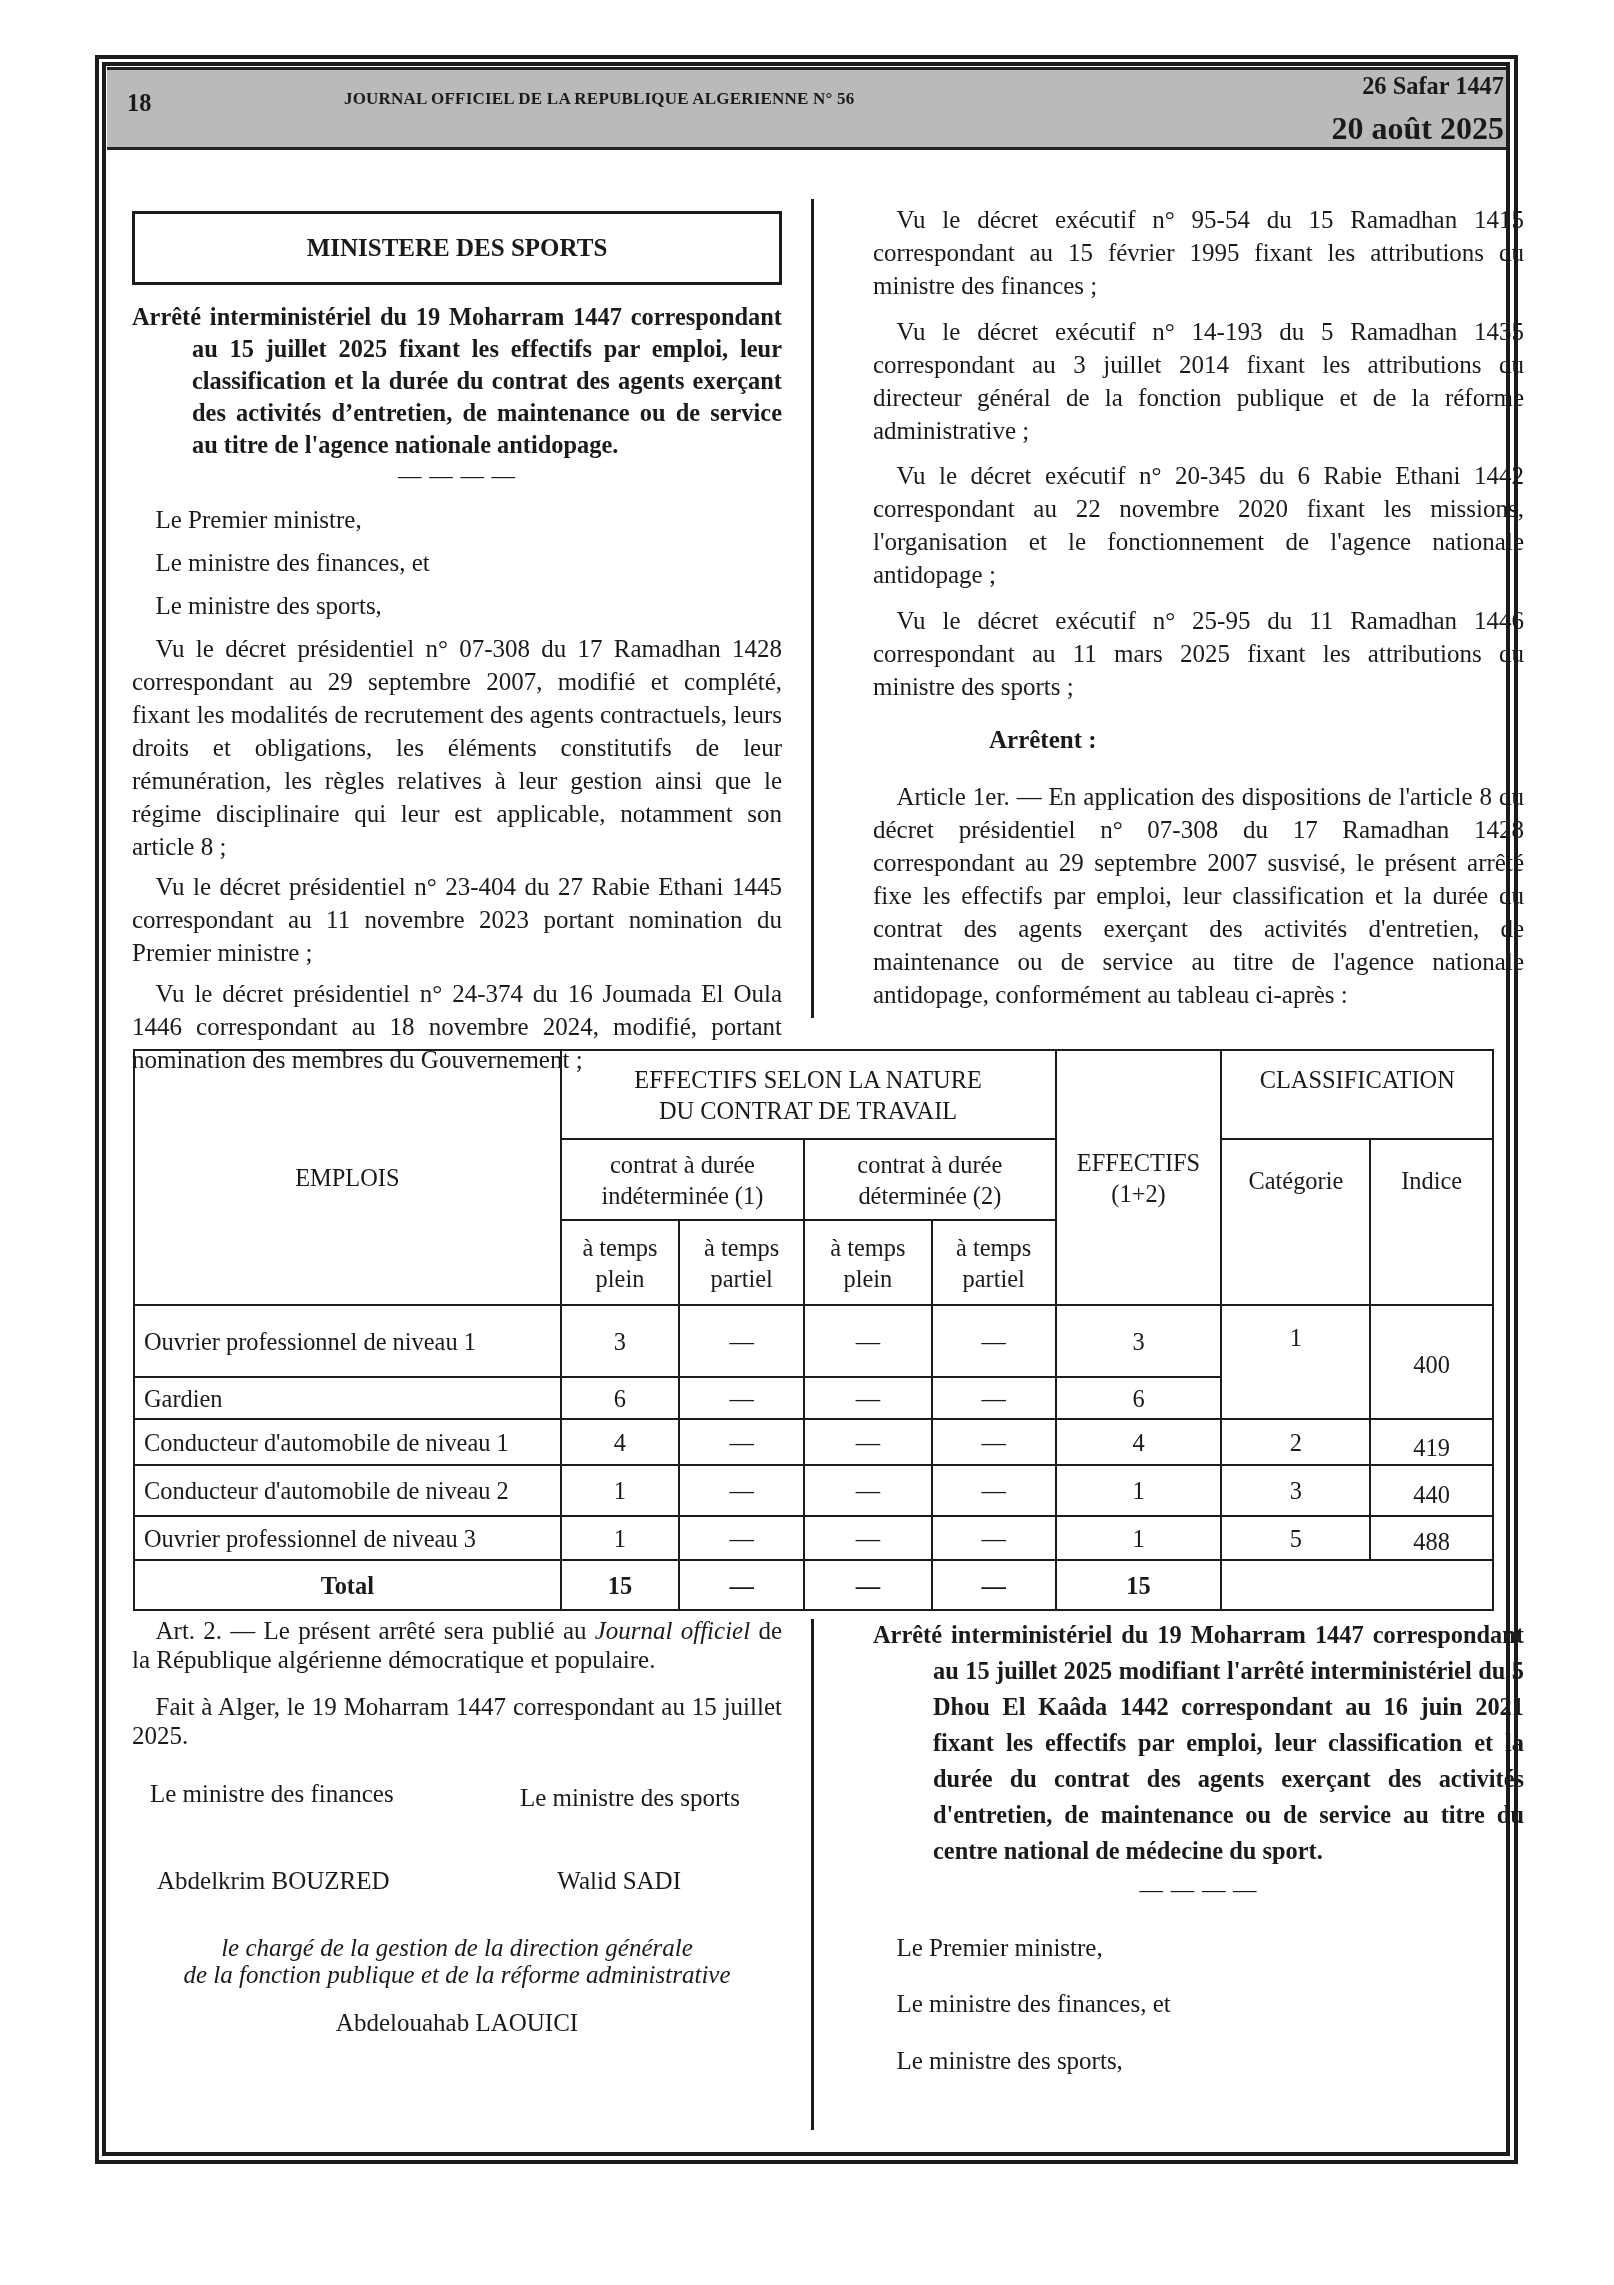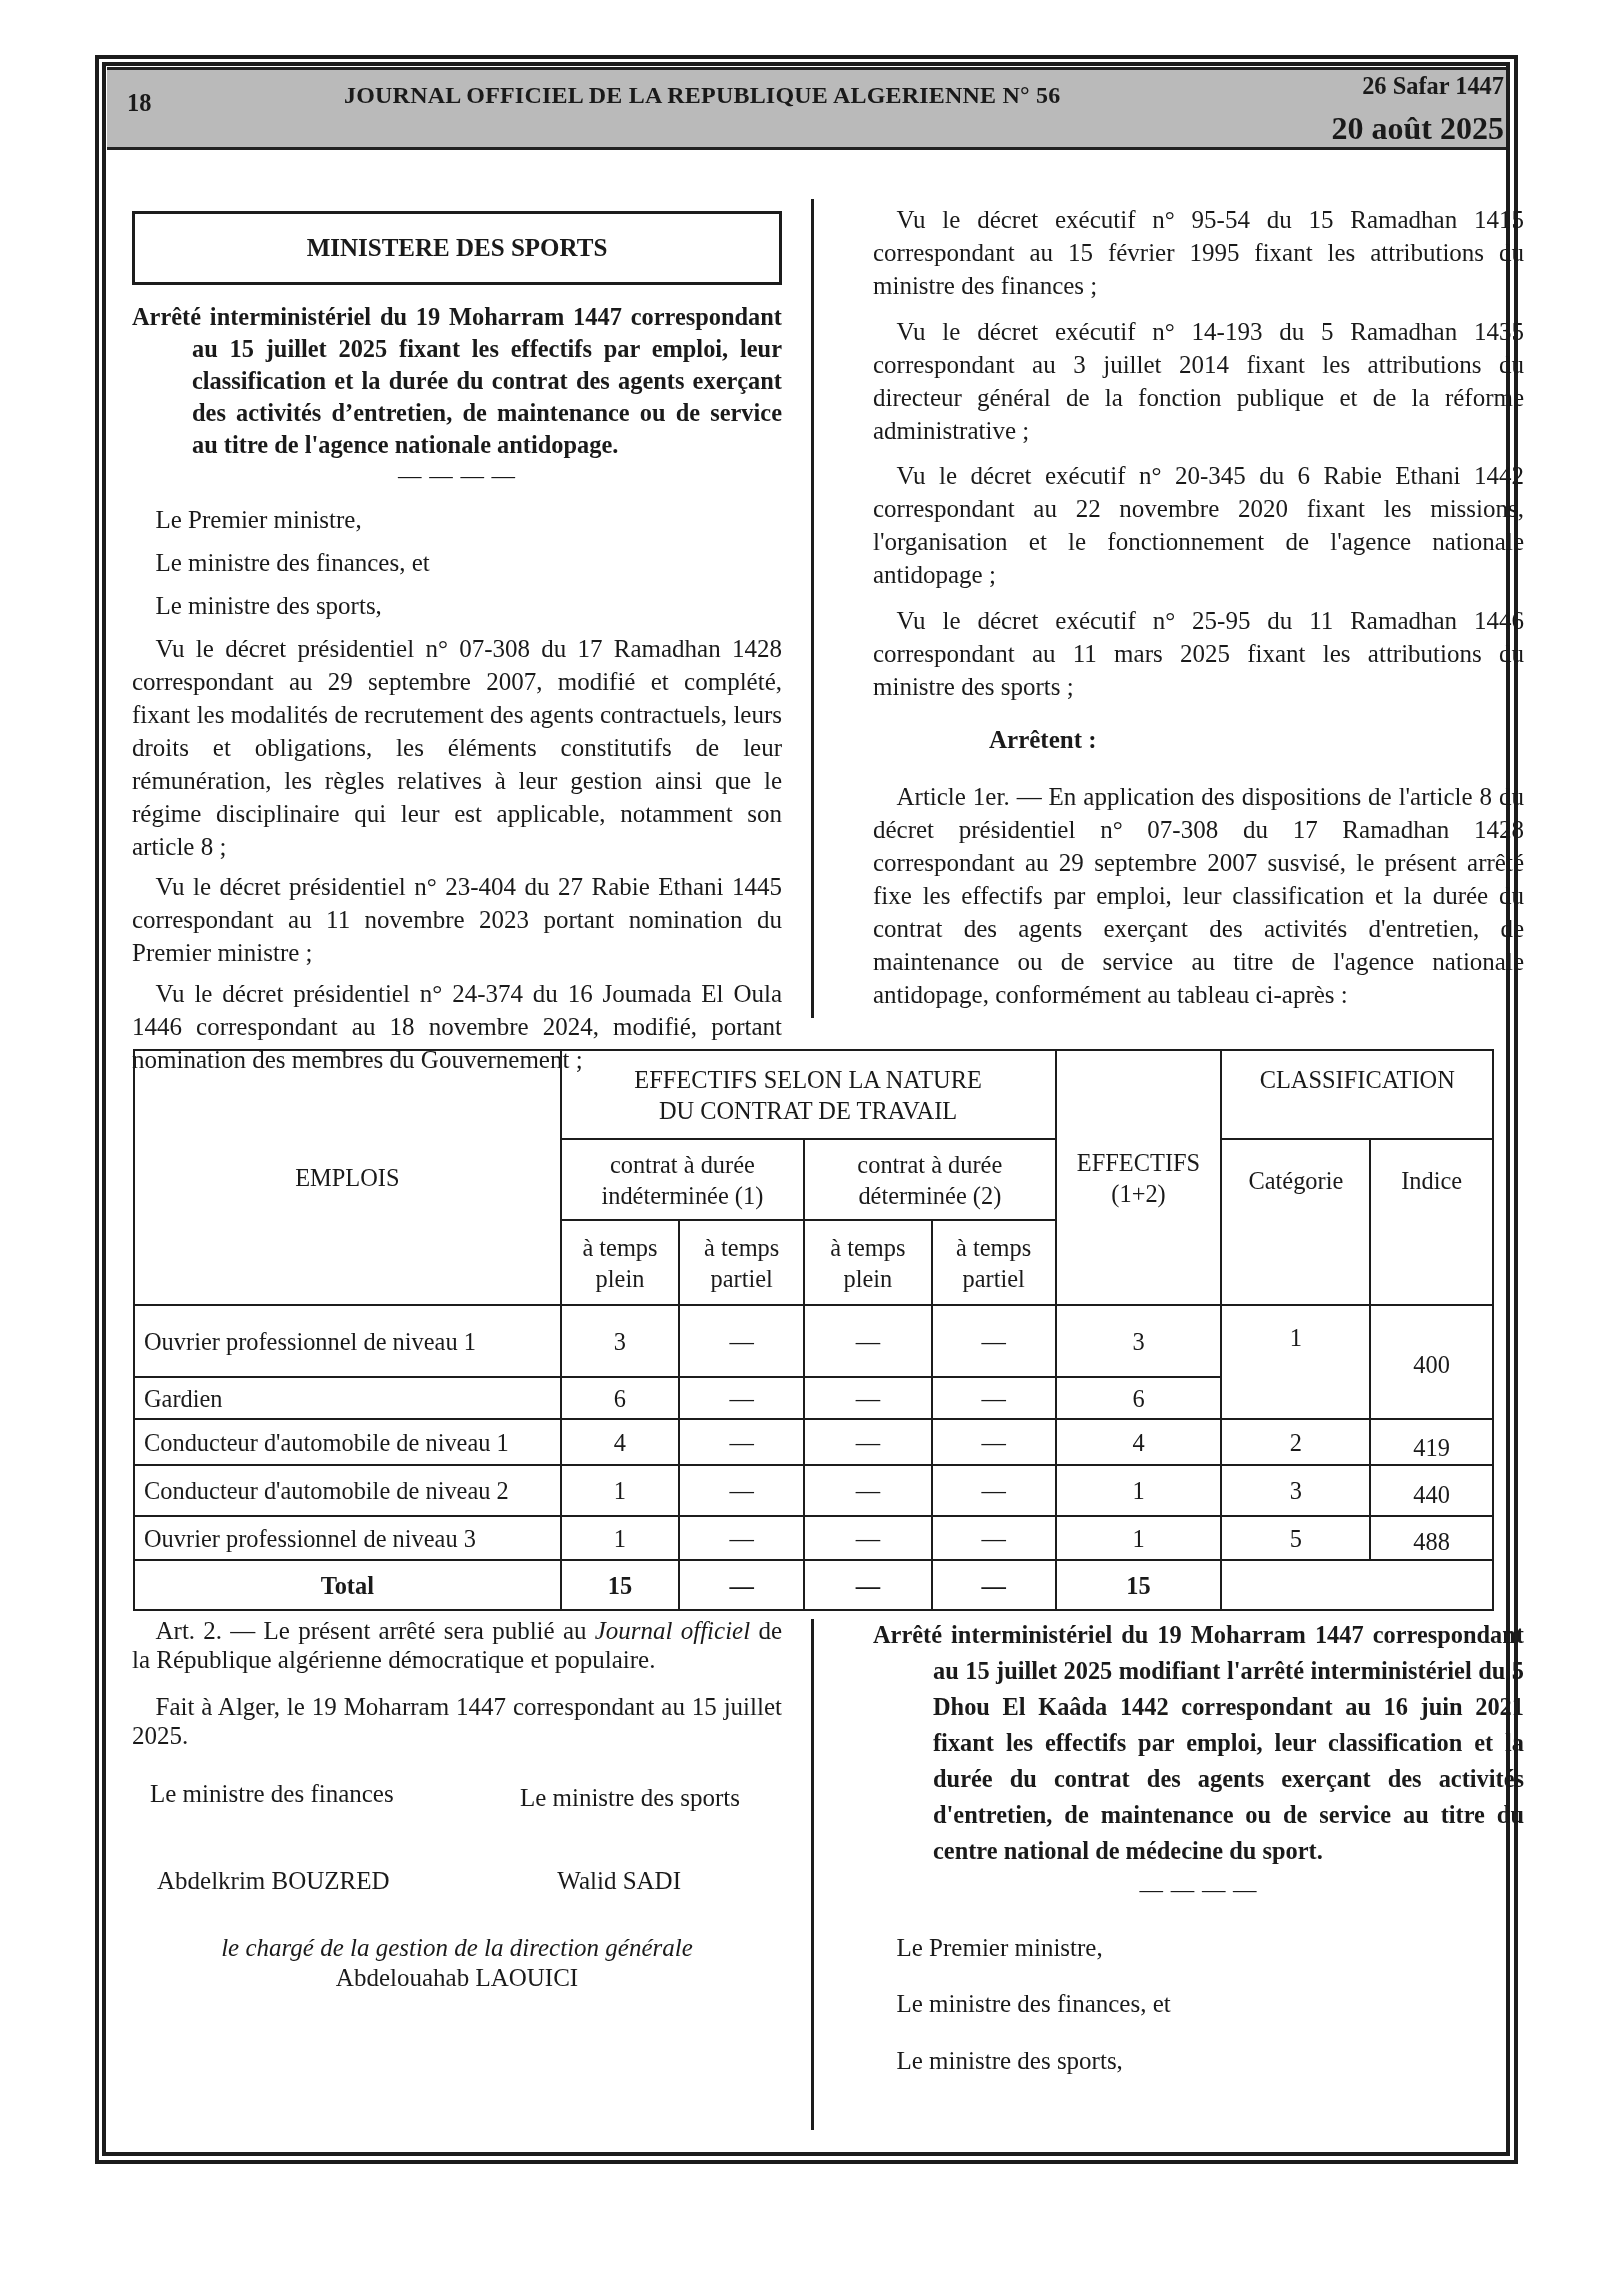--- a/index.html
+++ b/index.html
@@ -2,21 +2,21 @@
 <html style="font-size:14.5px"><head>
 <meta charset="utf-8">
 <style>
   html, body { margin: 0; padding: 0; background: #ffffff; }
   body { width: 1615px; height: 2285px; position: relative; font-family: "Liberation Serif", "DejaVu Serif", serif; color: #1a1a1a; overflow: hidden; }
   .abs { position: absolute; }
   .frame-outer { left: 95px; top: 55px; width: 1423px; height: 2109px; border: 4.5px solid #1c1c1c; box-sizing: border-box; }
   .frame-inner { left: 102px; top: 62px; width: 1408px; height: 2094px; border: 4.5px solid #1c1c1c; box-sizing: border-box; }
   .header { left: 107px; top: 67px; width: 1399px; height: 83px; background: #bababa; border-bottom: 3.6px solid #222; box-sizing: border-box; border-top: 3.6px solid #222; }
   .hdr-page { left: 127px; top: 89px; font-size: 24.4px; font-weight: bold; }
-  .hdr-title { left: 344px; top: 82px; font-size: 24px; font-weight: bold; letter-spacing: 0.2px; }
+  .hdr-title { left: 344px; top: 89px; font-size: 17px; font-weight: bold; letter-spacing: 0.2px; }
   .hdr-date1 { right: 111px; top: 72px; font-size: 24.4px; font-weight: bold; text-align: right; }
   .hdr-date2 { right: 111px; top: 110px; font-size: 32px; font-weight: bold; text-align: right; }
 
   .col-divider { left: 811px; width: 2.7px; background: #1c1c1c; }
 
   .ministry-box { left: 132px; top: 211px; width: 650px; height: 74px; border: 3.6px solid #1c1c1c; box-sizing: border-box; display: flex; align-items: center; justify-content: center; font-weight: bold; font-size: 25px; }
 
   .text { font-size: 25px; line-height: 33px; text-align: justify; }
   .text p { margin: 0 0 10px 0; text-indent: 23.5px; }
   .bold-title { font-weight: bold; font-size: 24.4px; line-height: 32px; text-align: justify; padding-left: 60px; text-indent: -60px; }
@@ -170,20 +170,21 @@
   <p style="line-height:29px;margin-bottom:27px">Fait à Alger, le 19 Moharram 1447 correspondant au 15 juillet 2025.</p>
   <div class="sig-row" style="padding:0 42px 0 18px;margin-bottom:54px;">
     <span>Le ministre des finances</span>
     <span style="position:relative;top:3.6px">Le ministre des sports</span>
   </div>
   <div class="sig-row" style="padding:0 101px 0 25px;margin-bottom:37px;">
     <span>Abdelkrim BOUZRED</span>
     <span>Walid SADI</span>
   </div>
   <div class="center italic" style="line-height:27px;">le chargé de la gestion de la direction générale</div>
+  <div class="center italic" style="line-height:27px;margin-bottom:18px;">de la fonction publique et de la réforme administrative</div>
   <div class="center">Abdelouahab LAOUICI</div>
 </div>
 
 <div class="abs right-col text" style="top:1617px;">
   <div class="bold-title" style="line-height:36px;padding-left:60px;text-indent:-60px;">Arrêté interministériel du 19 Moharram 1447 correspondant au 15 juillet 2025 modifiant l'arrêté interministériel du 5 Dhou El Kaâda 1442 correspondant au 16 juin 2021 fixant les effectifs par emploi, leur classification et la durée du contrat des agents exerçant des activités d'entretien, de maintenance ou de service au titre du centre national de médecine du sport.</div>
   <div class="dashes" style="margin-top:3.6px;margin-bottom:25px;">— — — —</div>
   <p style="margin-bottom:23.5px">Le Premier ministre,</p>
   <p style="margin-bottom:23.5px">Le ministre des finances, et</p>
   <p>Le ministre des sports,</p>
 </div>

